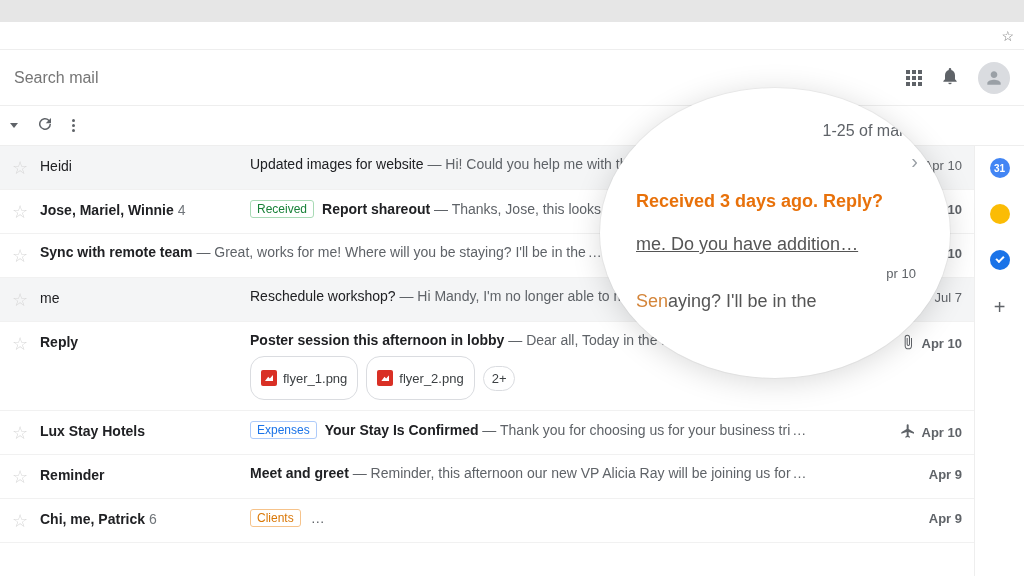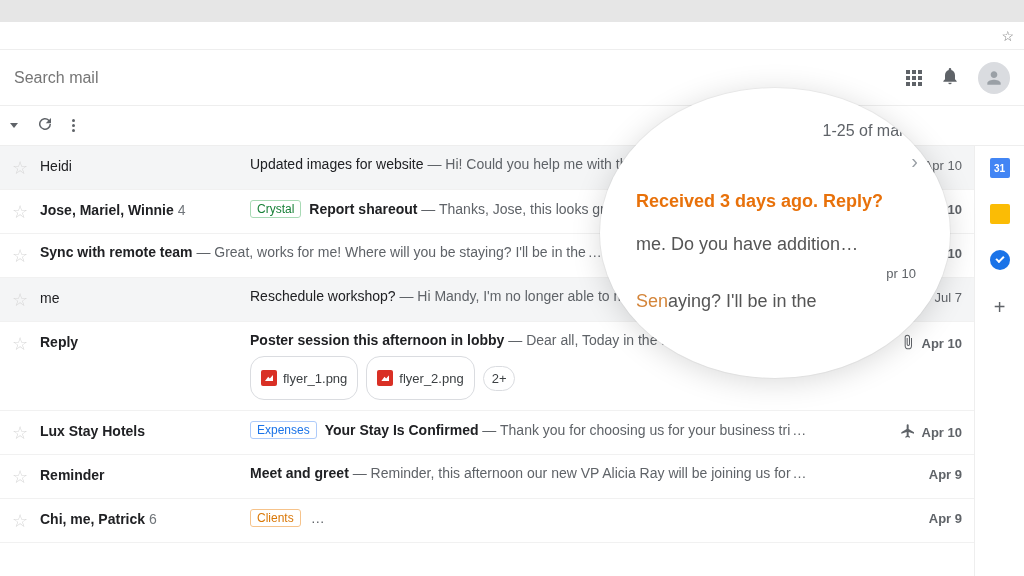--- a/index.html
+++ b/index.html
@@ -43,33 +43,33 @@
   .attachments { display: flex; align-items: center; gap: 8px; margin-top: 8px; }
   .chip { display: inline-flex; align-items: center; gap: 6px; border: 1px solid #dadce0; border-radius: 14px; padding: 13px 10px; font-size: 13px; color: #3c4043; }
   .chip .img-ic { width: 16px; height: 16px; background: #d93025; border-radius: 2px; display: flex; align-items: center; justify-content: center; }
   .chip .img-ic::after { content: ""; width: 8px; height: 6px; background: #fff; clip-path: polygon(0 100%, 40% 30%, 60% 60%, 100% 0, 100% 100%); }
   .chip.more { padding: 4px 8px; }
   .meta { width: 80px; flex-shrink: 0; display: flex; align-items: center; justify-content: flex-end; gap: 6px; padding-top: 2px; }
   .meta .icon svg { width: 16px; height: 16px; fill: #5f6368; }
   .date { color: #5f6368; font-size: 13px; }
   .date.bold { font-weight: 700; }
   .sidepanel { width: 50px; flex-shrink: 0; border-left: 1px solid #eee; display: flex; flex-direction: column; align-items: center; padding-top: 12px; gap: 26px; }
-  .sp-item { width: 20px; height: 20px; border-radius: 2px; display: flex; align-items: center; justify-content: center; font-size: 10px; color: #fff; font-weight: 700; }
+  .sp-item { width: 20px; height: 20px; border-radius: 10px; display: flex; align-items: center; justify-content: center; font-size: 10px; color: #fff; font-weight: 700; }
   .sp-cal { background: #4285f4; }
   .sp-keep { background: #fbbc05; }
   .sp-tasks { background: #1a73e8; border-radius: 50%; position: relative; }
   .sp-tasks::after { content: ""; position: absolute; width: 6px; height: 3px; border-left: 2px solid #fff; border-bottom: 2px solid #fff; transform: rotate(-45deg); top: 6px; }
   .sp-plus { font-size: 20px; color: #5f6368; font-weight: 300; }
   
   .lens { position: absolute; top: 88px; left: 600px; width: 350px; height: 290px; border-radius: 50%; background: #fff; box-shadow: 0 4px 30px rgba(0,0,0,0.15), 0 0 0 1px rgba(0,0,0,0.04); z-index: 50; overflow: hidden; }
   .lens-inner { padding: 34px 30px 0 36px; }
   .pager { color: #5f6368; font-size: 16px; text-align: right; padding-right: 4px; margin-bottom: 10px; }
   .chev { color: #9aa0a6; font-size: 20px; text-align: right; padding-right: 2px; margin-bottom: 18px; }
   .lens-nudge { color: #e8710a; font-size: 18px; font-weight: 700; margin-bottom: 22px; }
-  .lens-line { color: #555; font-size: 18px; margin-bottom: 14px; white-space: nowrap; }
+  .lens-line { color: #555; font-size: 18px; margin-bottom: 14px; white-space: nowrap; text-decoration: underline; }
   .lens-date { position: absolute; right: 34px; top: 178px; color: #5f6368; font-size: 13px; }
   .lens-line2 { color: #555; font-size: 18px; margin-top: 36px; white-space: nowrap; }
   .lens-line2 .l { color: #d4853a; }
 </style>
 </head>
 <body>
 
 <div class="browser-chrome"></div>
 <div class="tab-bar">
   <span class="star">☆</span>
@@ -132,21 +132,21 @@
         </div>
         <div class="meta">
           <span class="date">Apr 10</span>
         </div>
       </div>
       <div class="row">
         <div class="star-cell">☆</div>
         <div class="sender bold">Jose, Mariel, Winnie<span class="count">4</span></div>
         <div class="main">
           <div class="line1">
-            <span class="label reports">Crystal</span>
+            <span class="label reports">Received</span>
             <span class="subject bold">Report shareout<span class="snippet"> — Thanks, Jose, this looks great to me. Do you have additional data</span></span>
             <span class="ellip">…</span>
           </div>
         </div>
         <div class="meta">
           <span class="date bold">Apr 10</span>
         </div>
       </div>
       <div class="row">
         <div class="star-cell">☆</div>

